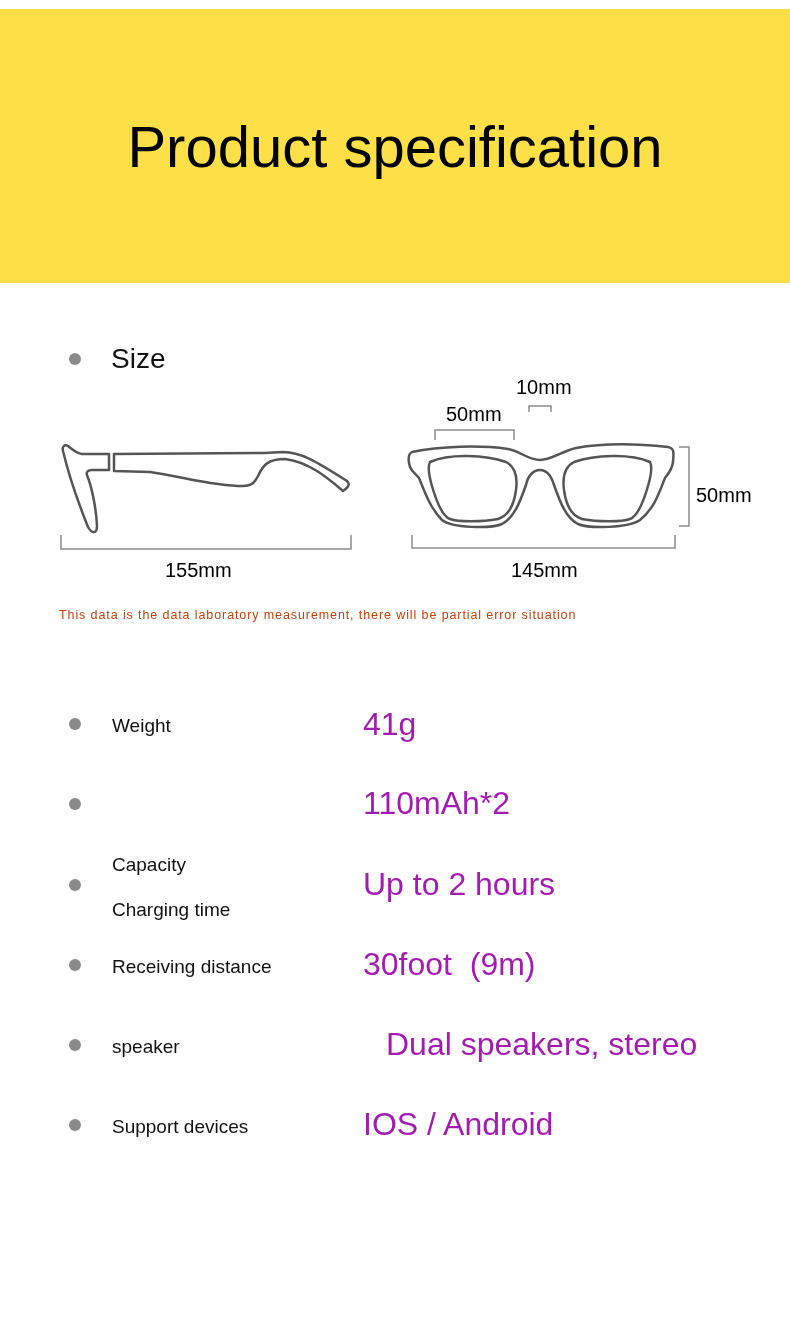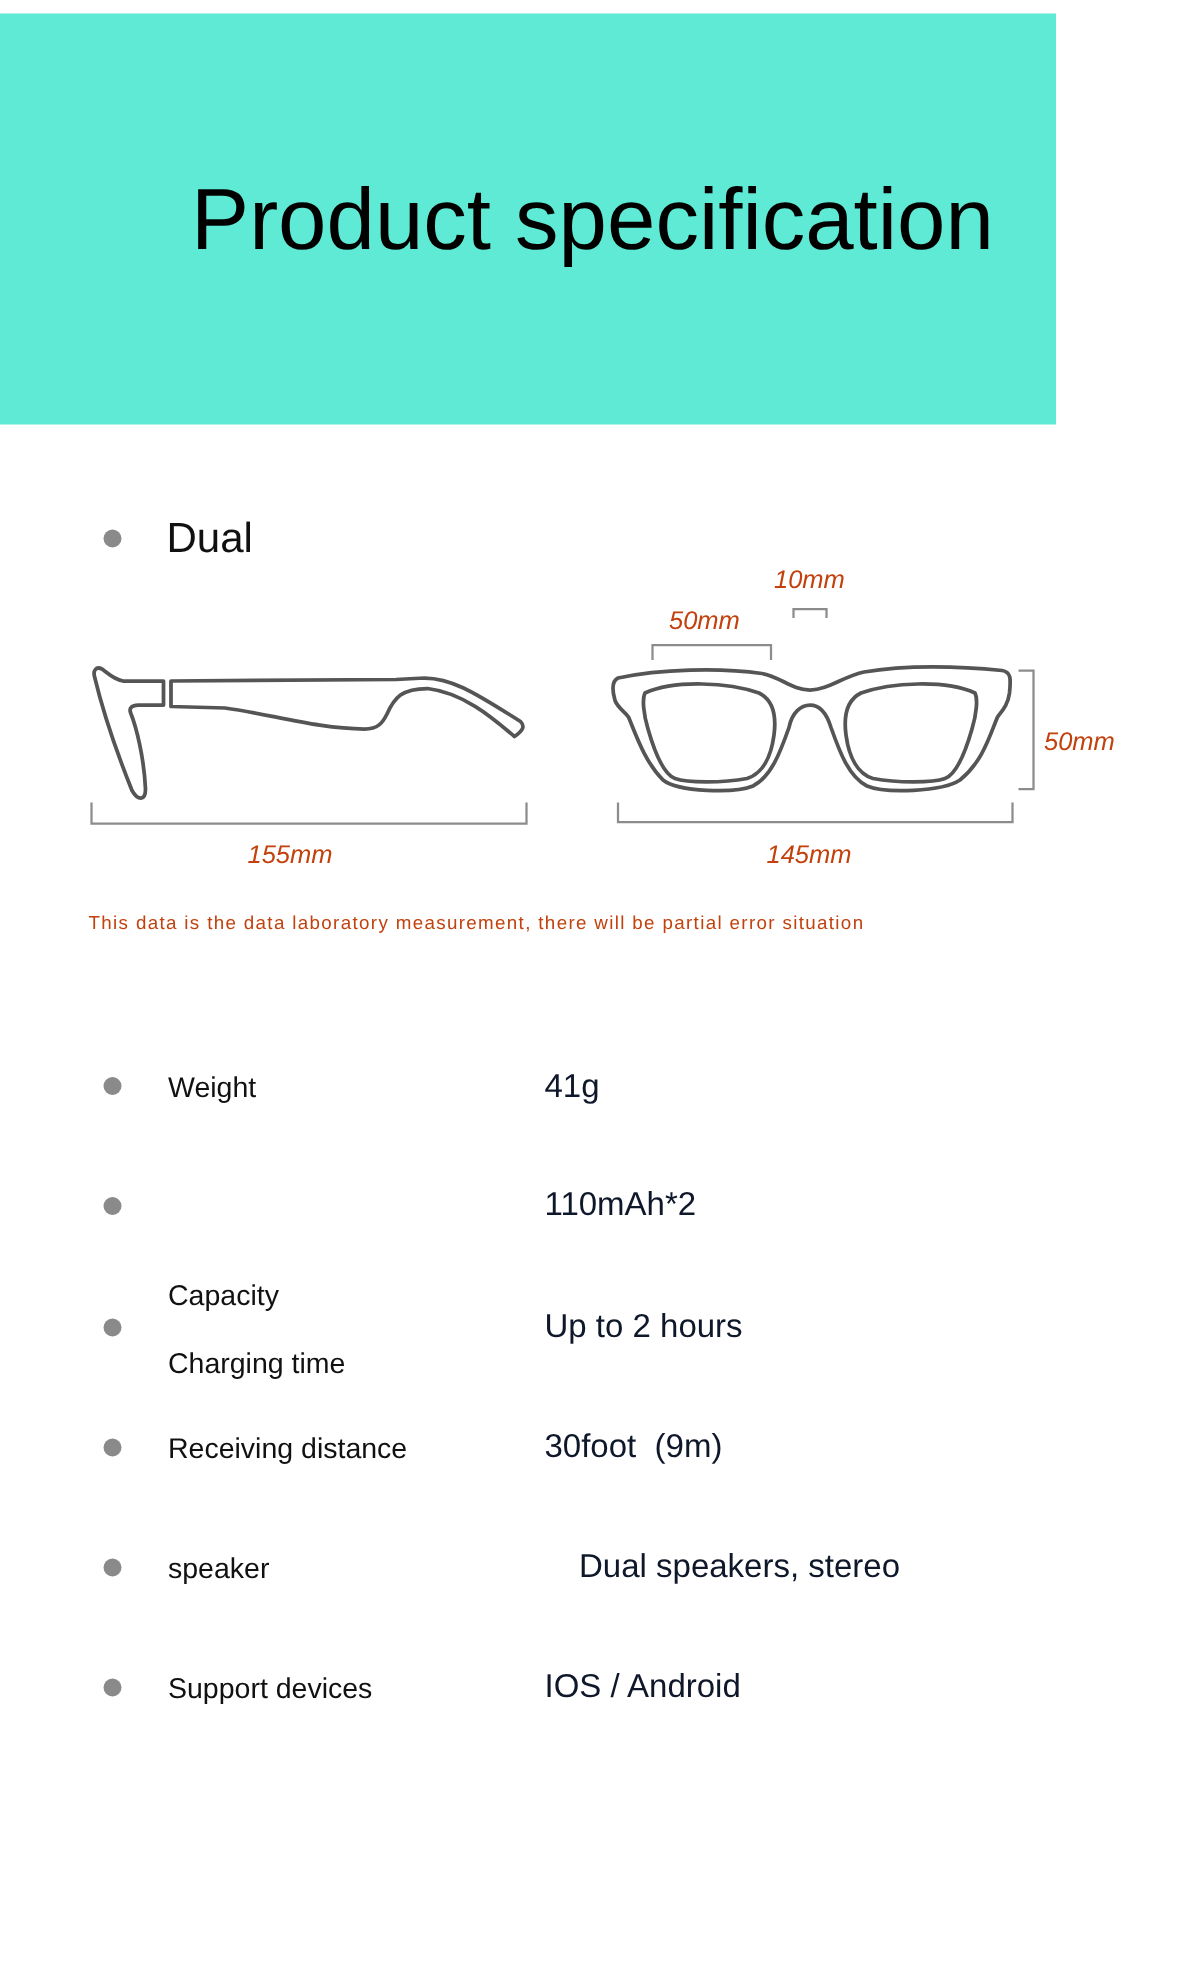--- a/index.html
+++ b/index.html
@@ -1,57 +1,57 @@
 <!DOCTYPE html>
 <html><head>
   <meta charset="utf-8">
   <style>
     html, body { margin: 0; padding: 0; }
     body {
       width: 790px; height: 1319px; background: #ffffff; position: relative; overflow: hidden;
       font-family: "Liberation Sans", sans-serif; color: #000;
     }
     .hero {
-      position: absolute; left: 0; top: 9px; width: 704px; height: 274px;
-      background: #5eead4;
+      position: absolute; left: 0; top: 9px; width: 790px; height: 274px;
+      background: #fde047;
     }
     .hero-title {
       position: absolute; left: 0; top: 105px; width: 790px; text-align: center;
       font-size: 58px; line-height: 66px; color: #000; letter-spacing: 0px;
     }
     .bullet {
       position: absolute; width: 12px; height: 12px; border-radius: 50%; background: #8a8a8a;
     }
     .size-label {
       position: absolute; left: 111px; top: 342px; font-size: 28px; line-height: 34px; color: #111;
     }
     svg.drawing { position: absolute; left: 0; top: 0; }
     .dim {
-      position: absolute; font-size: 17px; line-height: 18px; color: #c2410c; white-space: nowrap; font-style: italic;
+      position: absolute; font-size: 20px; line-height: 18px; color: #000000; white-space: nowrap;
     }
     .note {
       position: absolute; left: 59px; top: 607px; font-size: 12.5px; line-height: 16px;
       color: #c2410c; letter-spacing: 0.9px; white-space: nowrap;
     }
     .spec-label {
       position: absolute; left: 112px; font-size: 19px; line-height: 26px; color: #111; white-space: nowrap;
     }
     .spec-value {
-      position: absolute; left: 363px; font-size: 22px; line-height: 34px; color: #0f172a; white-space: nowrap;
+      position: absolute; left: 363px; font-size: 32px; line-height: 34px; color: #a21caf; white-space: nowrap;
     }
   </style>
 </head>
 <body>
 
 <div class="hero">
   <div class="hero-title">Product specification</div>
 </div>
 
 <div class="bullet" style="left:69px; top:353px;"></div>
-<div class="size-label">Dual</div>
+<div class="size-label">Size</div>
 
 <svg class="drawing" width="790" height="600" viewBox="0 0 790 600">
 
   <g fill="none" stroke="#555" stroke-width="2.5" stroke-linejoin="round" stroke-linecap="round">
 
     <path d="M109 454 L82 454 C76 453 72 449 68 446 C64 444 62 447 63 451 C68 472 78 502 88 527 C92 534 97 534 97 526 C96 505 91 485 87 475 C86 472 88 470 92 470 L109 470 Z"></path>
 
     <path d="M114 454 L264 453 L283 452 C300 452 314 460 347 481 C350 484 349 487 343 491 C330 480 310 462 285 459 C268 459 263 465 258 476 C255 482 252 486 243 486 C212 486 180 476 150 472 L114 471 Z"></path>
   </g>
 

